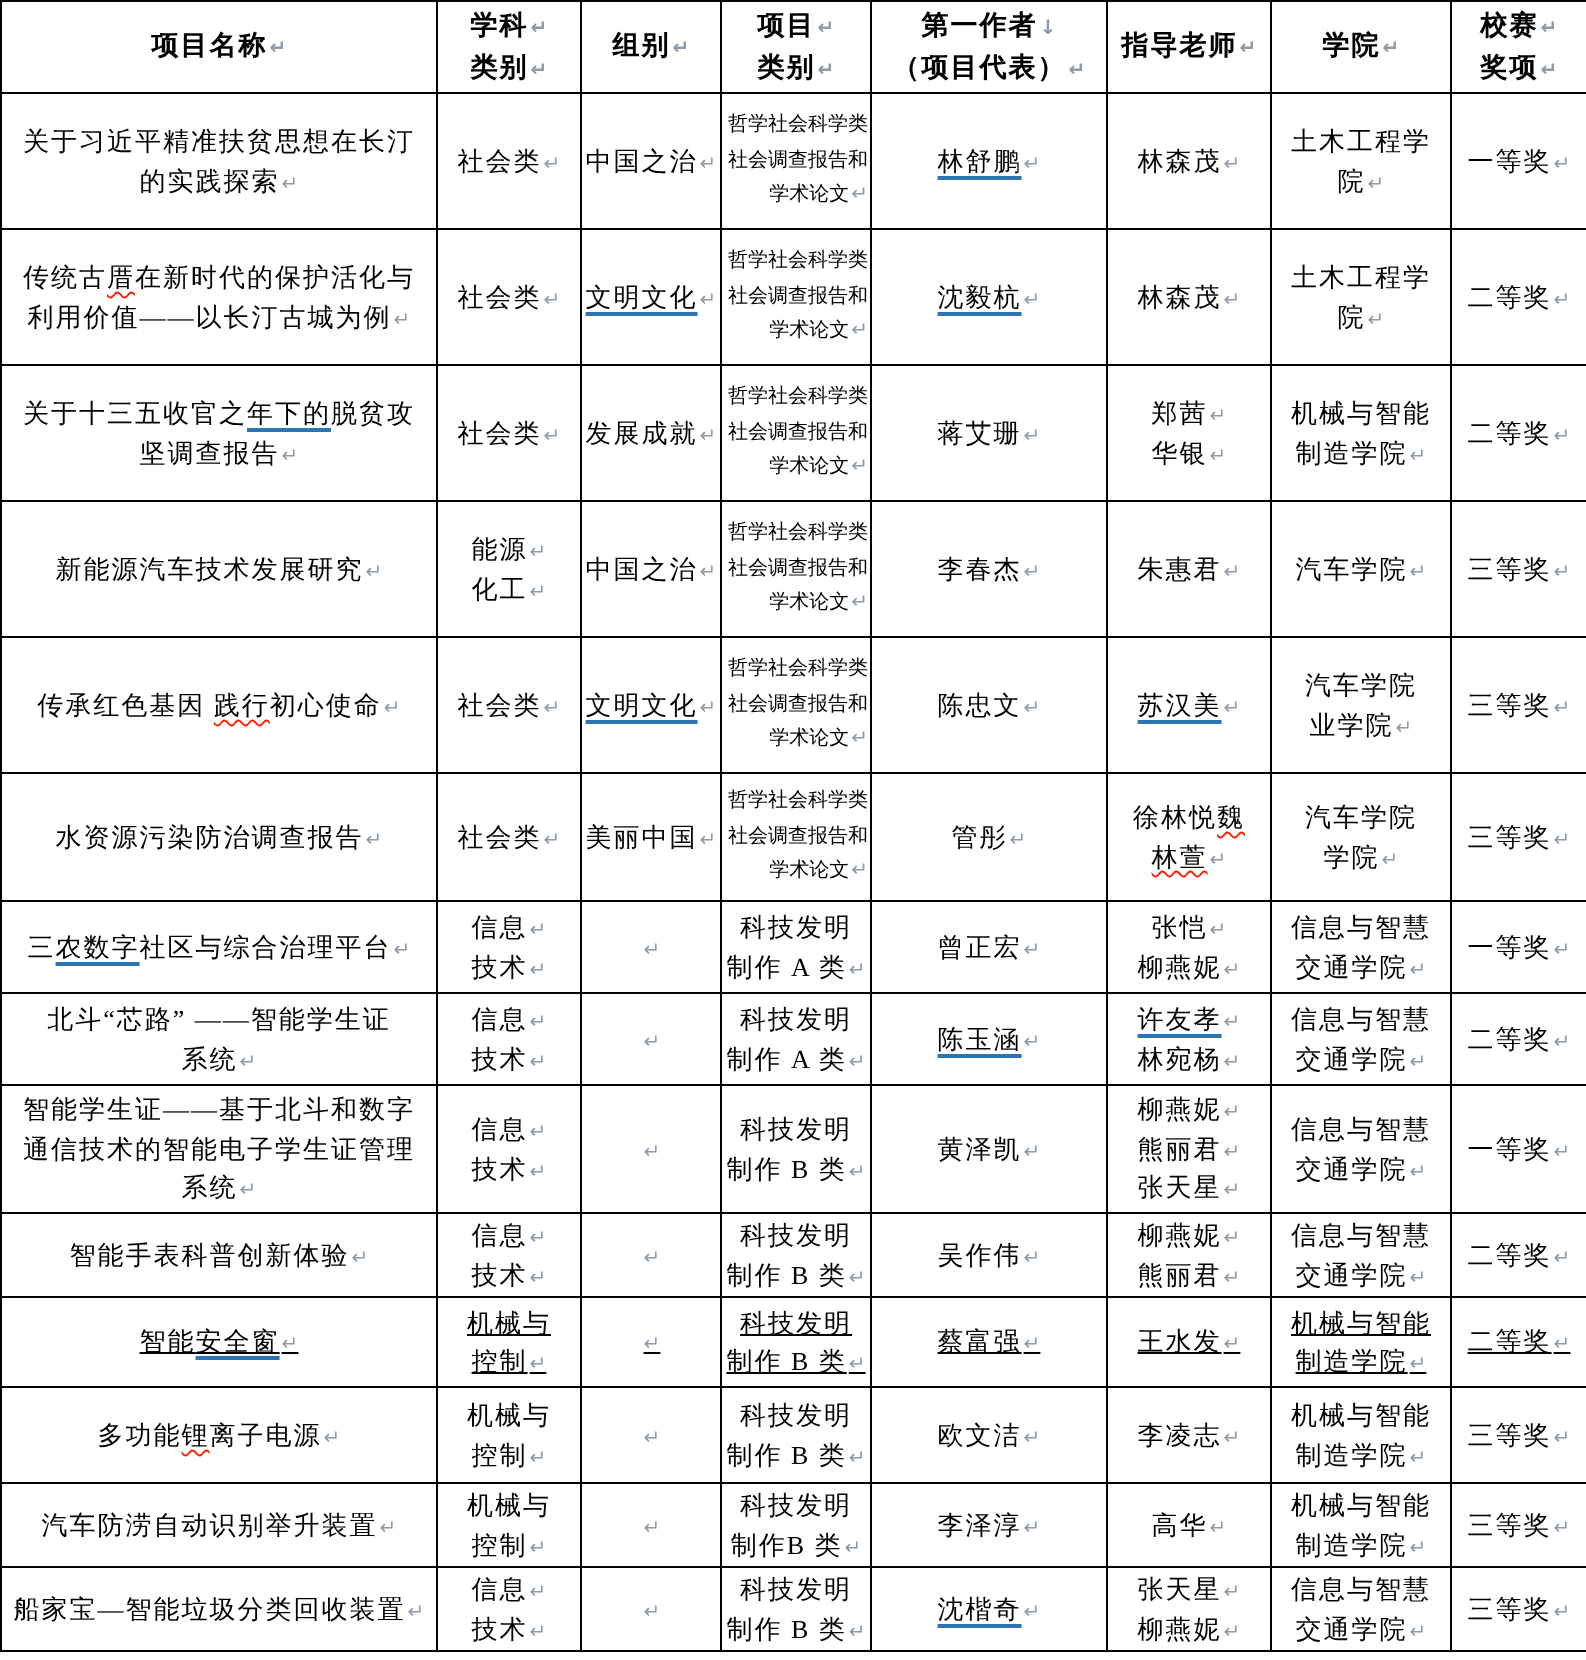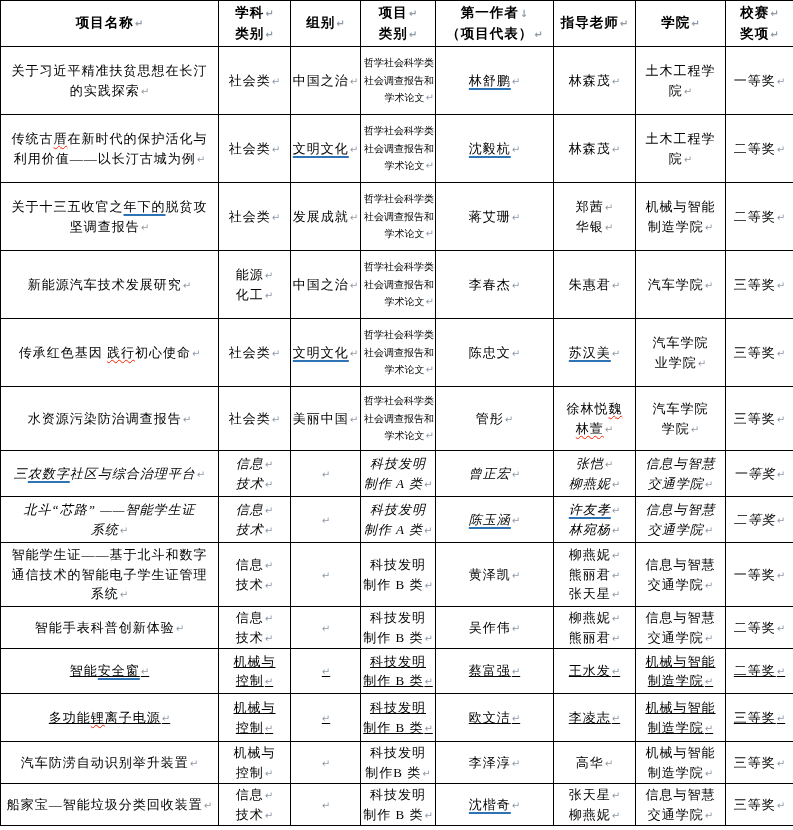--- a/index.html
+++ b/index.html
@@ -14,25 +14,25 @@
   td.small{font-size:10px;line-height:1.75;letter-spacing:0;text-align:right;}
   .ln{min-height:1em;}
   .mark{color:#8f9aa6;font-size:10px;letter-spacing:0;
         font-family:"DejaVu Sans",sans-serif;margin-left:1px;vertical-align:baseline;}
   .u-blue{text-decoration:underline;text-decoration-color:#2e74b5;
           text-decoration-thickness:1.5px;text-underline-offset:3px;}
   .u-red{text-decoration:underline wavy #ff1f00;text-decoration-thickness:1px;
          text-underline-offset:2px;}
   tbody tr:nth-child(-n+5){height:68px;}
   tbody tr:nth-child(6){height:64px;}
-  tbody tr:nth-child(7),tbody tr:nth-child(8){height:46px;font-style:italic;}
+  tbody tr:nth-child(7),tbody tr:nth-child(8){height:46px;}
   tbody tr:nth-child(9){height:64px;}
   tbody tr:nth-child(10){height:32px;}
   tbody tr:nth-child(11){height:45px;text-decoration:underline;}
-  tbody tr:nth-child(12){height:48px;text-decoration:underline;}
+  tbody tr:nth-child(12){height:48px;}
   tbody tr:nth-child(13),tbody tr:nth-child(14){height:42px;}
 </style>
 </head>
 <body>
 
 <table>
   <colgroup>
     <col class="c1">
       <col class="c2">
       <col class="c3">

